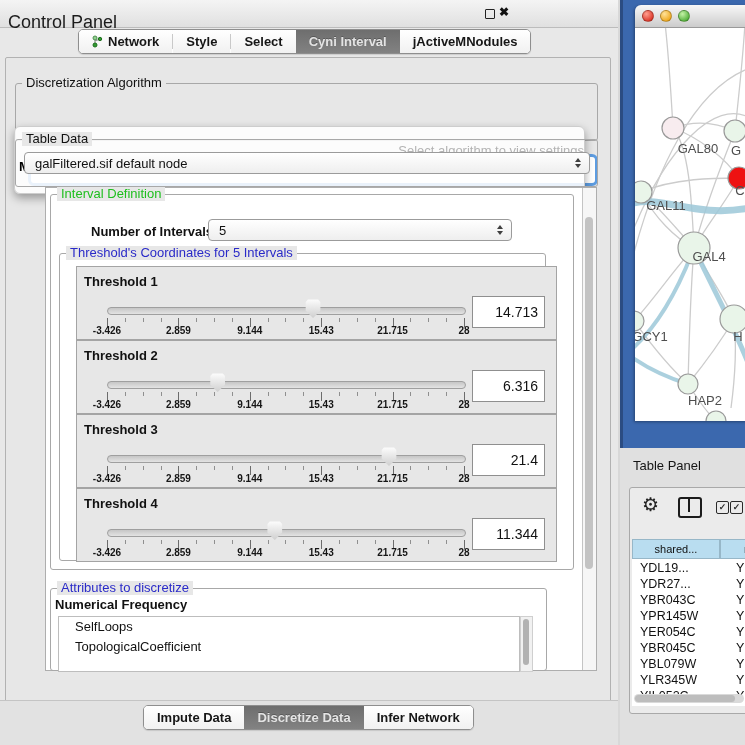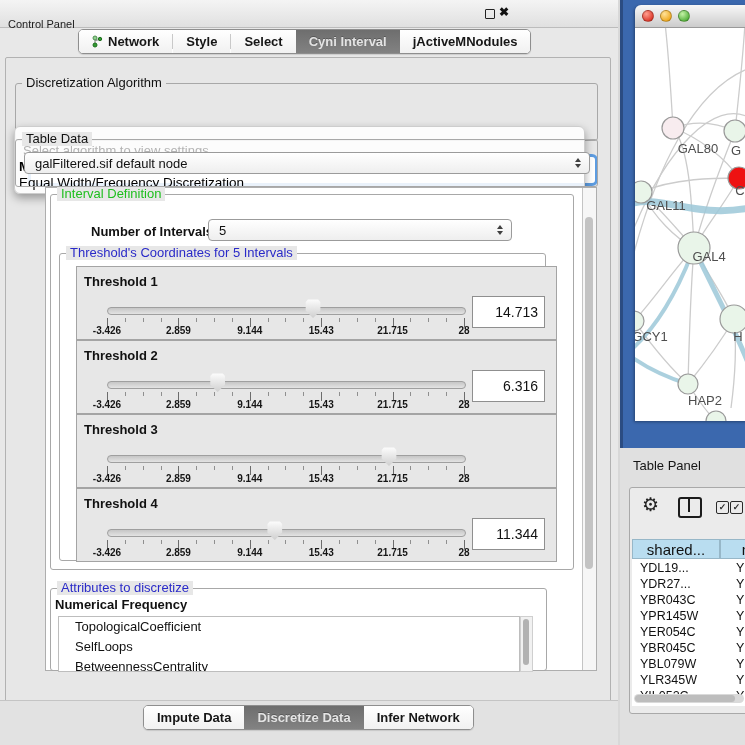--- a/index.html
+++ b/index.html
@@ -2,21 +2,21 @@
 <html style="--title-green: #1fbf1f; --title-blue: #2a2ac8; --focus-ring: #5d9ce0; --frame-blue: #3b68ae; --frame-dark: #2b4c82; --th-blue: #b9ddf0;"><head>
 <meta charset="utf-8">
 <style>
   html,body{margin:0;padding:0}
   body{width:745px;height:745px;overflow:hidden;position:relative;background:#d8d8d8;
        font-family:"Liberation Sans",sans-serif;-webkit-font-smoothing:antialiased}
   
   .left-window{position:absolute;left:0;top:0;width:618px;height:745px;background:#e8e8e8}
   .titlebar{position:absolute;left:0;top:0;width:618px;height:27px;
             background:linear-gradient(#f4f4f4,#e0e0e0);border-bottom:1px solid #bcbcbc}
-  .titlebar .ttl{position:absolute;left:8px;top:18px;font-size:11px;color:#1c1c1c}
+  .titlebar .ttl{position:absolute;left:8px;top:12px;font-size:18px;color:#1c1c1c}
   .float-ic{position:absolute;left:485px;top:9px;width:8px;height:8px;border:1.5px solid #222;border-radius:1px}
   .close-ic{position:absolute;left:499px;top:5px;font-size:12px;font-weight:bold;color:#111}
   
   .segbar{position:absolute;display:flex;align-items:stretch;background:#fdfdfd;
           border:1px solid #8e8e8e;border-radius:5px;overflow:hidden;height:23px;
           box-shadow:0 1px 1px rgba(0,0,0,.12)}
   .seg{display:flex;align-items:center;gap:5px;padding:0 13px;font-size:13px;font-weight:bold;
        color:#161616;background:linear-gradient(#ffffff,#f1f1f1);white-space:nowrap}
   .seg.sel{background:linear-gradient(#6e6e6e,#828282);color:#e4e4e4;text-shadow:0 -1px 0 rgba(0,0,0,.25)}
   .sep{width:1px;background:#c9c9c9;margin:4px 0}
@@ -58,42 +58,42 @@
   .attrsb{position:absolute;left:518px;top:614px;width:11px;height:54px;background:#f1f1f1;border:1px solid #cfcfcf}
   .attrsb .thumb{position:absolute;left:1.5px;top:2px;width:6px;height:46px;border-radius:3px;background:#b2b2b2}
   .applybtn{position:absolute;left:265px;top:671px;width:72px;height:21px;border:1px solid #8f8f8f;border-radius:5px;
             background:linear-gradient(#fefefe,#e7e7e7);font-size:13px;color:#111;display:flex;align-items:center;justify-content:center}
   .bottomstrip{position:absolute;left:0;top:700px;width:618px;height:45px;background:#e2e2e2;border-top:1px solid #c4c4c4}
   
   .ghost-combo{position:absolute;left:22px;top:96px;width:564px;height:26px;border:3px solid var(--focus-ring);
                border-radius:6px;background:#fff}
   .popup{position:absolute;left:8px;top:68px;width:569px;height:66px;background:rgba(255,255,255,.87);
          border:1px solid #cdcdcd;border-radius:6px;box-shadow:0 4px 10px rgba(0,0,0,.35)}
-  .popup .hint{position:absolute;left:8px;right:0;top:16px;text-align:left;font-size:13px;color:#b3b3b3}
+  .popup .hint{position:absolute;left:0;right:0;top:16px;text-align:right;font-size:13px;color:#b3b3b3}
   .popup .pitem{position:absolute;left:4px;font-size:13.5px;color:#000;white-space:nowrap}
   
   .right-side{position:absolute;left:620px;top:0;width:127px;height:745px;background:#e0e0e0}
   .netframe{position:absolute;left:0;top:0;width:127px;height:448px;background:var(--frame-blue)}
   .netframe .darkedge{position:absolute;left:0;top:0;width:3px;height:448px;background:var(--frame-dark)}
   .macwin{position:absolute;left:15px;top:5px;width:112px;height:416px;border-radius:6px 0 0 0;overflow:hidden;
           box-shadow:-1px 1px 3px rgba(0,0,0,.35)}
   .mactitle{height:22px;background:linear-gradient(#f8f8f8,#cccccc);border-bottom:1px solid #9a9a9a;position:relative}
   .light{position:absolute;top:5px;width:12px;height:12px;border-radius:50%;border:1px solid rgba(0,0,0,.25);box-sizing:border-box}
   .netcanvas{height:393px;background:#fff;position:relative}
   .tp-title{position:absolute;left:13px;top:458px;font-size:13px;color:#151515}
   .tpanelbox{position:absolute;left:9px;top:487px;width:120px;height:225px;background:#ebebeb;
              border:1px solid #a9a9a9;border-radius:3px}
   .gear{position:absolute;left:12px;top:6px;font-size:19px;color:#222;line-height:22px}
   .spliticon{position:absolute;left:48px;top:9px;width:20px;height:17px;border:2px solid #1b1b1b;border-radius:3px}
   .spliticon:before{content:"";position:absolute;left:8px;top:0;width:2px;height:13px;background:#1b1b1b}
   .cb{position:absolute;top:13px;width:11px;height:11px;border:1.5px solid #2a2a2a;border-radius:2px;
       font-size:9px;line-height:10px;text-align:center;color:#2a2a2a;font-weight:bold}
   .tablewhite{position:absolute;left:2px;top:51px;width:117px;height:167px;background:#fff}
   .th-row{position:absolute;left:2px;top:51px;height:20px;display:flex}
-  .th-cell{box-sizing:border-box;border:1px solid #97b7c8;background:var(--th-blue);font-size:15px;color:#111;
+  .th-cell{box-sizing:border-box;border:1px solid #97b7c8;background:var(--th-blue);font-size:11px;color:#111;
            display:flex;align-items:center;justify-content:center}
   .trow{position:absolute;left:2px;height:16px;display:flex;font-size:12.5px;color:#111}
   .tcell{padding-left:8px;display:flex;align-items:center;white-space:nowrap;overflow:hidden}
   .hsb{position:absolute;left:4px;top:206px;width:110px;height:9px;background:#dadada;border-radius:5px}
   .hsb .thumb{position:absolute;left:1px;top:1px;width:100px;height:7px;border-radius:4px;background:#bdbdbd}
 </style>
 </head>
 <body>
 
 <div class="left-window">
@@ -136,21 +136,20 @@
 
     <div class="grp" style="left:9px;top:25px;width:581px;height:56px">
       <span class="cap cap-black">Discretization Algorithm</span>
     </div>
 
     <div class="ghost-combo"></div>
 
     <div class="popup">
       <div class="hint">Select algorithm to view settings</div>
       <div class="pitem" style="top:32px;font-weight:bold">Manual Discretization</div>
-      <div class="pitem" style="top:48px">Equal Width/Frequency Discretization</div>
     </div>
 
     <div class="grp" style="left:9px;top:81px;width:581px;height:46px">
       <span class="cap cap-black">Table Data</span>
       <div class="combo" style="left:8px;top:12px;width:528px;height:20px">
         <span>galFiltered.sif default node</span>
         <span class="arrows">
             <span class="tri-up"></span>
             <span class="tri-dn"></span>
           </span>
@@ -228,20 +227,21 @@
                   <span class="majtick" style="left: 60%;"></span>
                   <span class="majtick" style="left: 80%;"></span>
                   <span class="majtick" style="left: 100%;"></span>
                 </div>
                 <span class="ticklab" style="left: 30px;">-3.426</span>
                 <span class="ticklab" style="left: 101.4px;">2.859</span>
                 <span class="ticklab" style="left: 172.8px;">9.144</span>
                 <span class="ticklab" style="left: 244.2px;">15.43</span>
                 <span class="ticklab" style="left: 315.6px;">21.715</span>
                 <span class="ticklab" style="left: 387px;">28</span>
+                <div class="valuebox">21.4</div>
               </div>
               <div class="tpanel" style="top: 234px;">
                 <div class="tlabel">Threshold 4</div>
                 <div class="track"></div>
                 <div class="thumb16" style="left: 189.788px;"></div>
                 <div class="ticks">
                   <span class="majtick" style="left: 0%;"></span>
                   <span class="majtick" style="left: 20%;"></span>
                   <span class="majtick" style="left: 40%;"></span>
                   <span class="majtick" style="left: 60%;"></span>
@@ -258,23 +258,22 @@
               </div>
             </div>
         </div>
       </div>
 
       <div class="grp" style="left:4px;top:400px;width:495px;height:81px">
         <span class="cap cap-blue">Attributes to discretize</span>
         <span class="boldlabel" style="left:4px;top:8px">Numerical Frequency</span>
       </div>
       <div class="attrlist" style="left:12px;top:428px" id="attr-list">
+          <div class="item">SelfLoops</div>
           <div class="item">TopologicalCoefficient</div>
-          <div class="item">SelfLoops</div>
-          <div class="item">BetweennessCentrality</div>
         </div>
       <div class="attrsb" style="left:474px;top:428px">
           <div class="thumb"></div>
         </div>
     </div>
 
     <div class="applybtn">Apply</div>
   </div>
 
   <div class="bottomstrip">

